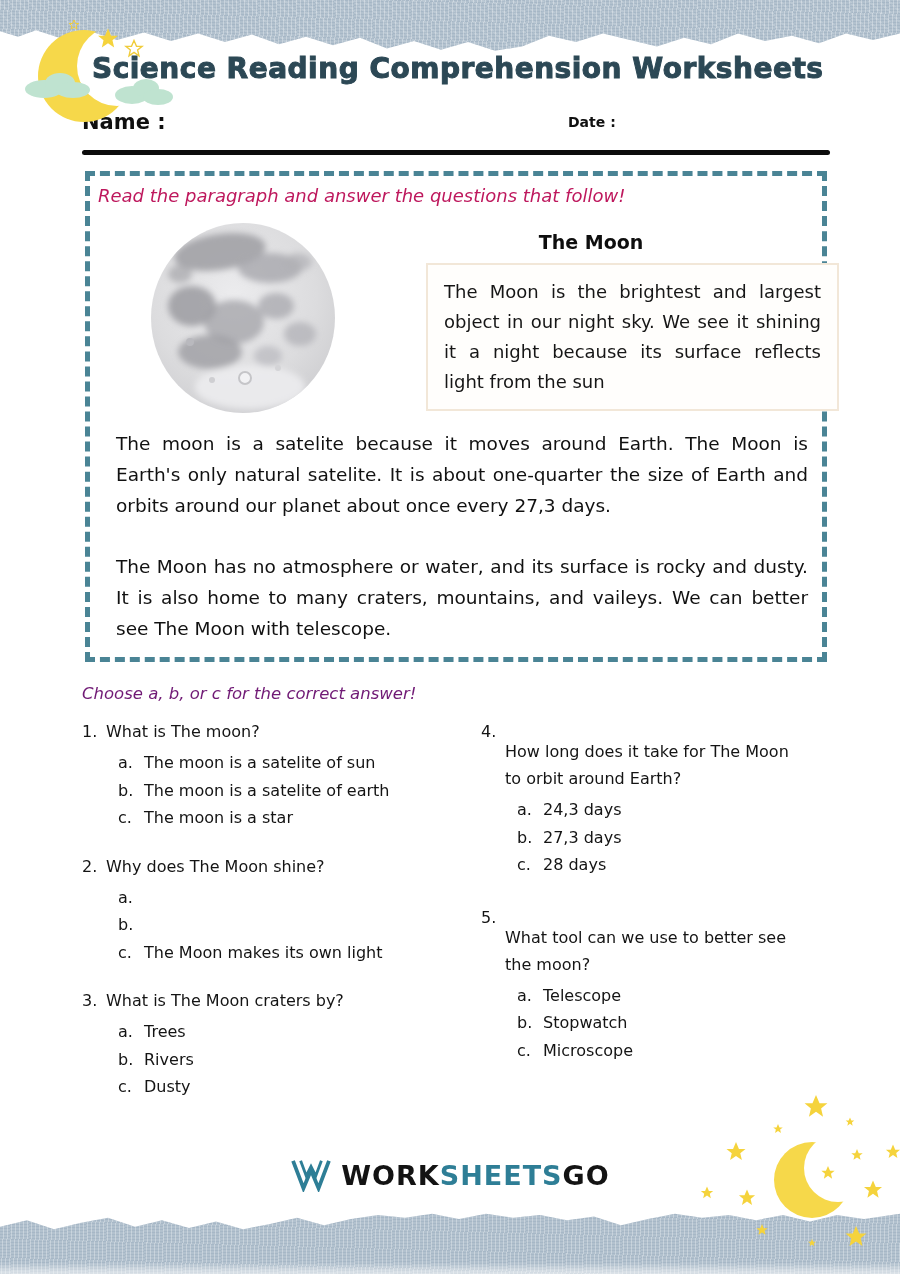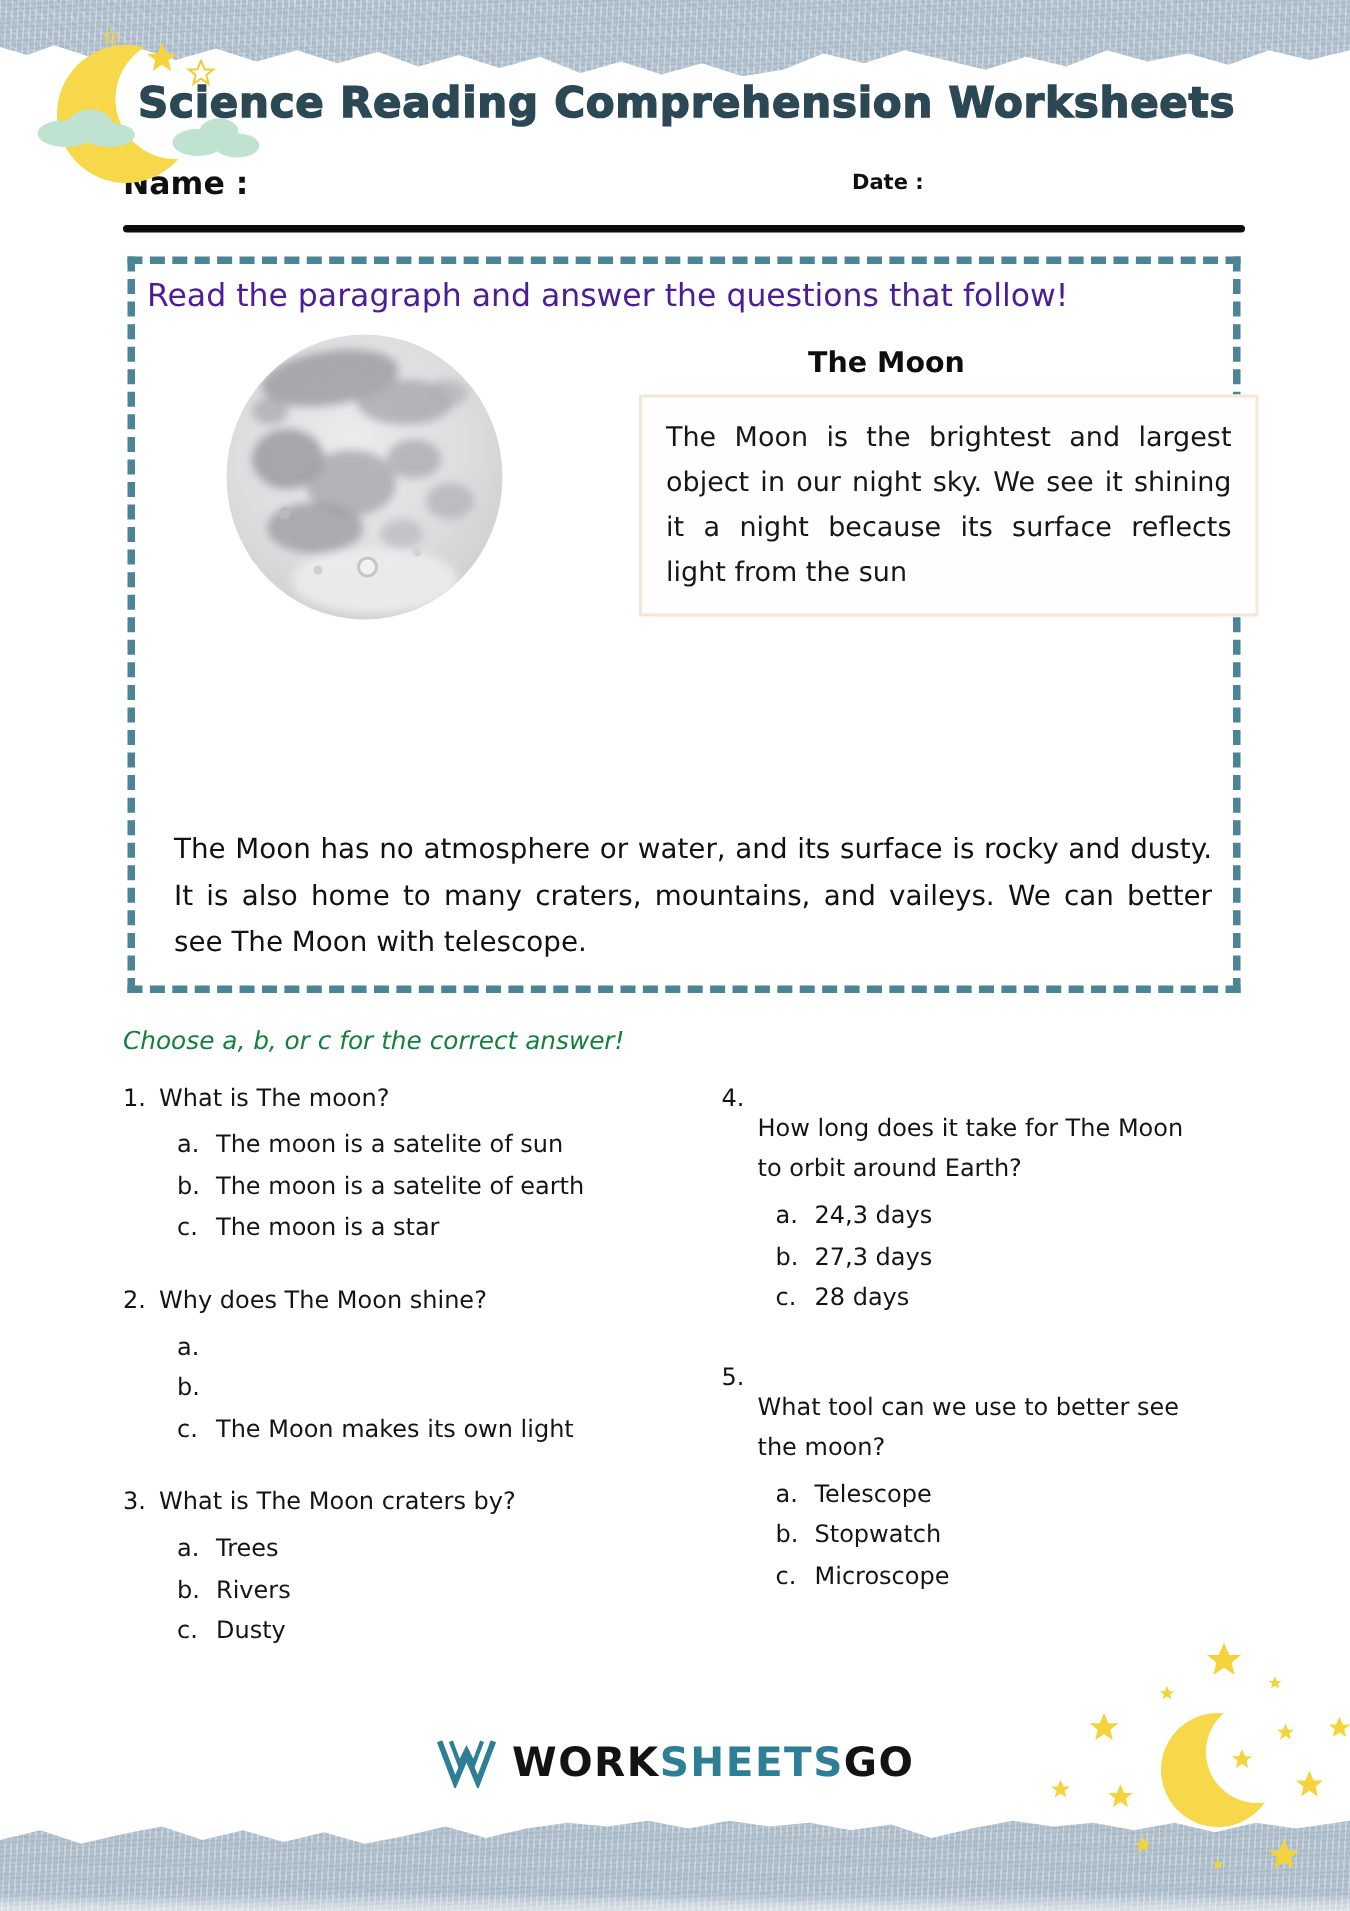--- a/index.html
+++ b/index.html
@@ -56,21 +56,21 @@
   .name-label { position: absolute; left: 82px; top: 110px; font-size: 21px; font-weight: bold; color: #101010; }
   .date-label { position: absolute; left: 568px; top: 114px; font-size: 14px; font-weight: bold; color: #101010; }
   .header-rule { position: absolute; left: 82px; top: 150px; width: 748px; height: 5px; background: #0c0c0c; border-radius: 3px; }
 
   
   .passage-box {
     position: absolute;
     left: 85px; top: 171px; width: 742px; height: 491px;
     border: 5px dashed #4a8495;
   }
-  .passage-instruction { position: absolute; left: 8px; top: 9px; font-size: 21px; color: #4c1d95; }
+  .passage-instruction { position: absolute; left: 8px; top: 9px; font-size: 18px; color: #be185d; font-style: italic; }
   .moon-figure { position: absolute; left: 60px; top: 46px; }
   .passage-heading { position: absolute; left: 292px; top: 55px; width: 418px; text-align: center; font-size: 19px; font-weight: bold; color: #0e0e0e; }
   .quote-box {
     position: absolute; left: 292px; top: 87px; width: 413px;
     border: 2px solid #f2e7d8;
     background: #fffefc;
     padding: 12px 16px;
     font-size: 18px; line-height: 30px;
     text-align: justify;
     margin-left: 44px;
@@ -78,21 +78,21 @@
   .passage-para {
     position: absolute; left: 26px; width: 692px;
     font-size: 18.5px; line-height: 31px;
     text-align: justify;
     color: #111;
   }
   .para-0 { top: 252px; }
   .para-1 { top: 375px; }
 
   
-  .quiz-instruction { position: absolute; left: 82px; top: 684px; font-size: 16.5px; font-style: italic; color: #15803d; }
+  .quiz-instruction { position: absolute; left: 82px; top: 684px; font-size: 16.5px; font-style: italic; color: #701a75; }
   .quiz-col { position: absolute; top: 718px; font-size: 16px; color: #141414; }
   .quiz-col-left { left: 82px; width: 350px; }
   .quiz-col-right { left: 481px; width: 372px; }
   .question-block { margin-bottom: 21px; }
   .question-title { display: flex; line-height: 27px; margin-bottom: 4px; }
   .question-number { flex: 0 0 24px; }
   .question-text { flex: 1 1 auto; }
   .question-text.wrap-narrow { max-width: 292px; margin-top: 20px; }
   .options { padding-left: 36px; }
   .option-row { display: flex; line-height: 27.5px; }
@@ -182,20 +182,21 @@
       <g clip-path="url(#moonClip)">
         <circle cx="95" cy="156" r="6" fill="#f2f2f4" stroke="#c5c5c8" stroke-width="2"></circle>
         <circle cx="128" cy="146" r="3" fill="#d4d4d7"></circle>
         <circle cx="62" cy="158" r="3" fill="#cfcfd2"></circle>
         <circle cx="40" cy="120" r="4" fill="#b9b9be"></circle>
       </g>
     </svg>
 
     <h2 class="passage-heading">The Moon</h2>
     <div class="quote-box">The Moon is the brightest and largest object in our night sky. We see it shining it a night because its surface reflects light from the sun</div>
+    <p class="passage-para para-0">The moon is a satelite because it moves around Earth. The Moon is Earth's only natural satelite. It is about one-quarter the size of Earth and orbits around our planet about once every 27,3 days.</p>
     <p class="passage-para para-1">The Moon has no atmosphere or water, and its surface is rocky and dusty. It is also home to many craters, mountains, and vaileys. We can better see The Moon with telescope.</p>
   </div>
 
   <p class="quiz-instruction">Choose a, b, or c for the correct answer!</p>
 
   <div class="quiz-col quiz-col-left">
     <div class="question-block">
       <div class="question-title">
         <span class="question-number">1.</span>
         <span class="question-text">What is The moon?</span>

